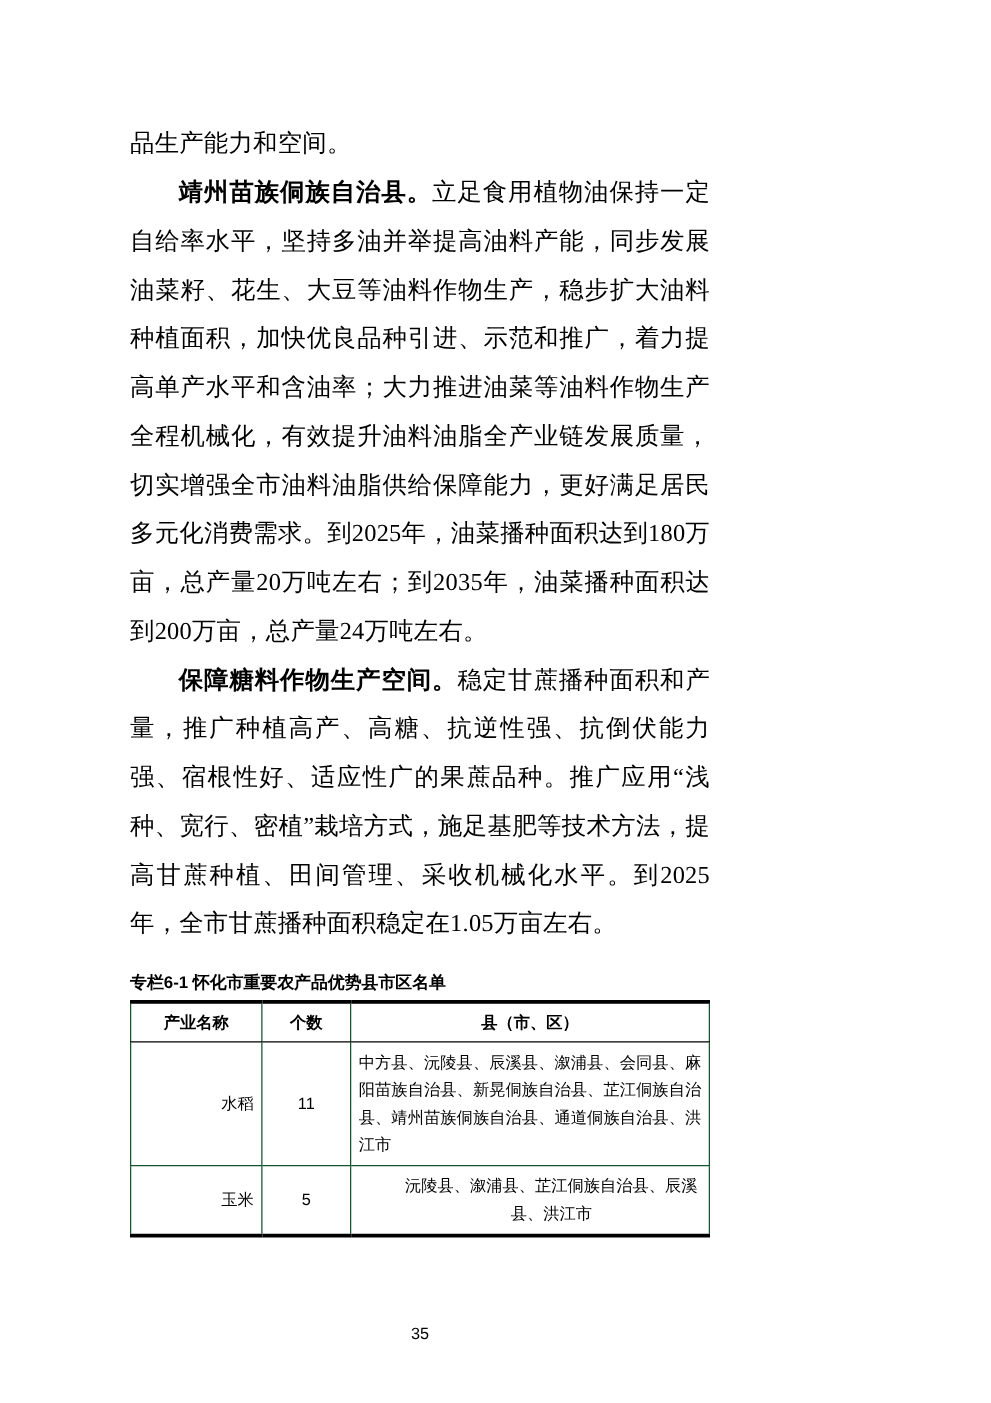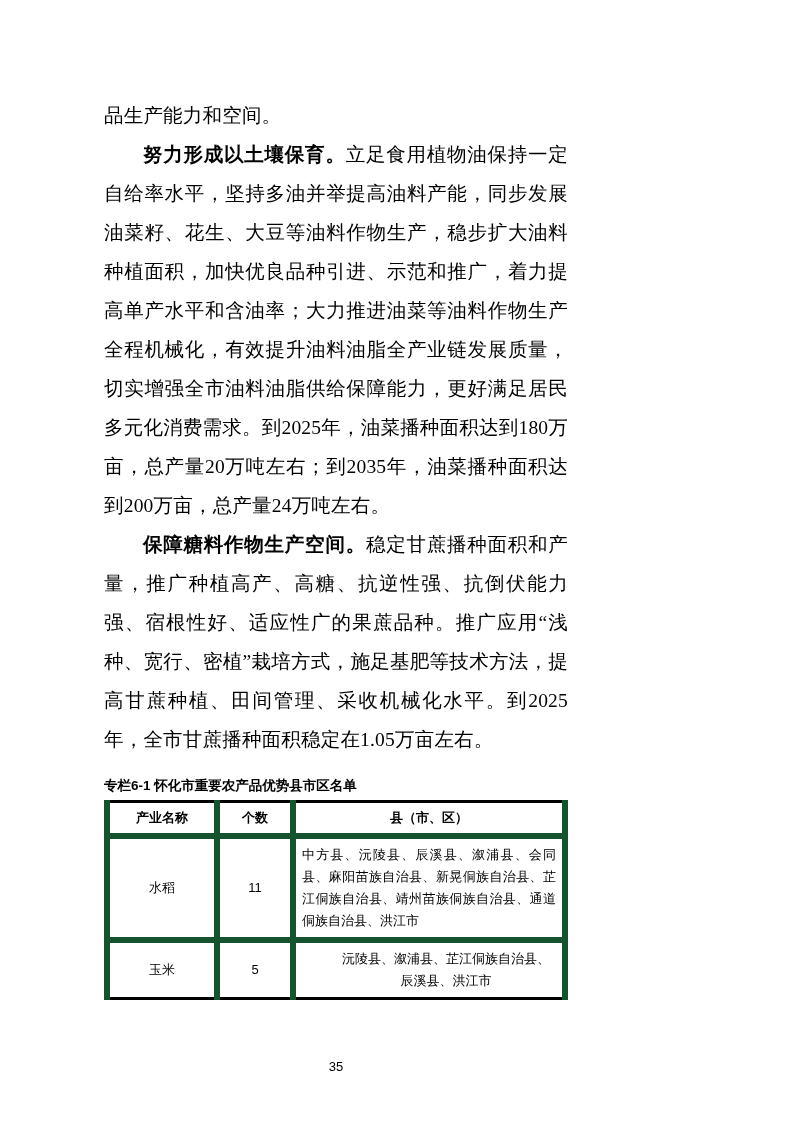--- a/index.html
+++ b/index.html
@@ -45,36 +45,36 @@
     font-family: "Liberation Sans", "DejaVu Sans", sans-serif;
   }
   table.box {
     border-collapse: collapse;
     width: 100%;
     table-layout: fixed;
     font-size: 13px;
     font-family: "Liberation Sans", "DejaVu Sans", sans-serif;
   }
   table.box th, table.box td {
-    border: 6px solid #14532d;
+    border: 1px solid #14532d;
     padding: 5px 6px;
     vertical-align: middle;
     line-height: 22px;
   }
   table.box thead th {
     text-align: center;
     font-weight: bold;
     border-top: 3px solid #000;
     border-bottom: 1px solid #000;
     padding: 4px;
   }
   table.box tbody tr:last-child td {
     border-bottom: 3px solid #000;
   }
-  .col-name { width: 96px; text-align: center; }
+  .col-name { width: 96px; text-align: right; }
   .col-count { width: 62px; text-align: center; }
   .col-list { text-align: justify; text-justify: inter-ideograph; }
   .col-list.center { text-align: center; padding-left: 40px; }
   .pagenum {
     position: absolute;
     left: 0;
     right: 0;
     bottom: 48px;
     text-align: center;
     font-size: 13px;
@@ -84,21 +84,21 @@
 </head>
 <body>
 
 <div class="page">
 
   <p class="para">
     <span>品生产能力和空间。</span>
   </p>
 
   <p class="para indent">
-    <span class="lead">努力形成以土壤保育。</span><span>立足食用植物油保持一定自给率水平，坚持多油并举提高油料产能，同步发展油菜籽、花生、大豆等油料作物生产，稳步扩大油料种植面积，加快优良品种引进、示范和推广，着力提高单产水平和含油率；大力推进油菜等油料作物生产全程机械化，有效提升油料油脂全产业链发展质量，切实增强全市油料油脂供给保障能力，更好满足居民多元化消费需求。到2025年，油菜播种面积达到180万亩，总产量20万吨左右；到2035年，油菜播种面积达到200万亩，总产量24万吨左右。</span>
+    <span class="lead">靖州苗族侗族自治县。</span><span>立足食用植物油保持一定自给率水平，坚持多油并举提高油料产能，同步发展油菜籽、花生、大豆等油料作物生产，稳步扩大油料种植面积，加快优良品种引进、示范和推广，着力提高单产水平和含油率；大力推进油菜等油料作物生产全程机械化，有效提升油料油脂全产业链发展质量，切实增强全市油料油脂供给保障能力，更好满足居民多元化消费需求。到2025年，油菜播种面积达到180万亩，总产量20万吨左右；到2035年，油菜播种面积达到200万亩，总产量24万吨左右。</span>
   </p>
 
   <p class="para indent">
     <span class="lead">保障糖料作物生产空间。</span><span>稳定甘蔗播种面积和产量，推广种植高产、高糖、抗逆性强、抗倒伏能力强、宿根性好、适应性广的果蔗品种。推广应用“浅种、宽行、密植”栽培方式，施足基肥等技术方法，提高甘蔗种植、田间管理、采收机械化水平。到2025年，全市甘蔗播种面积稳定在1.05万亩左右。</span>
   </p>
 
 
   <div class="caption">专栏6-1 怀化市重要农产品优势县市区名单</div>
 
   <table class="box">

